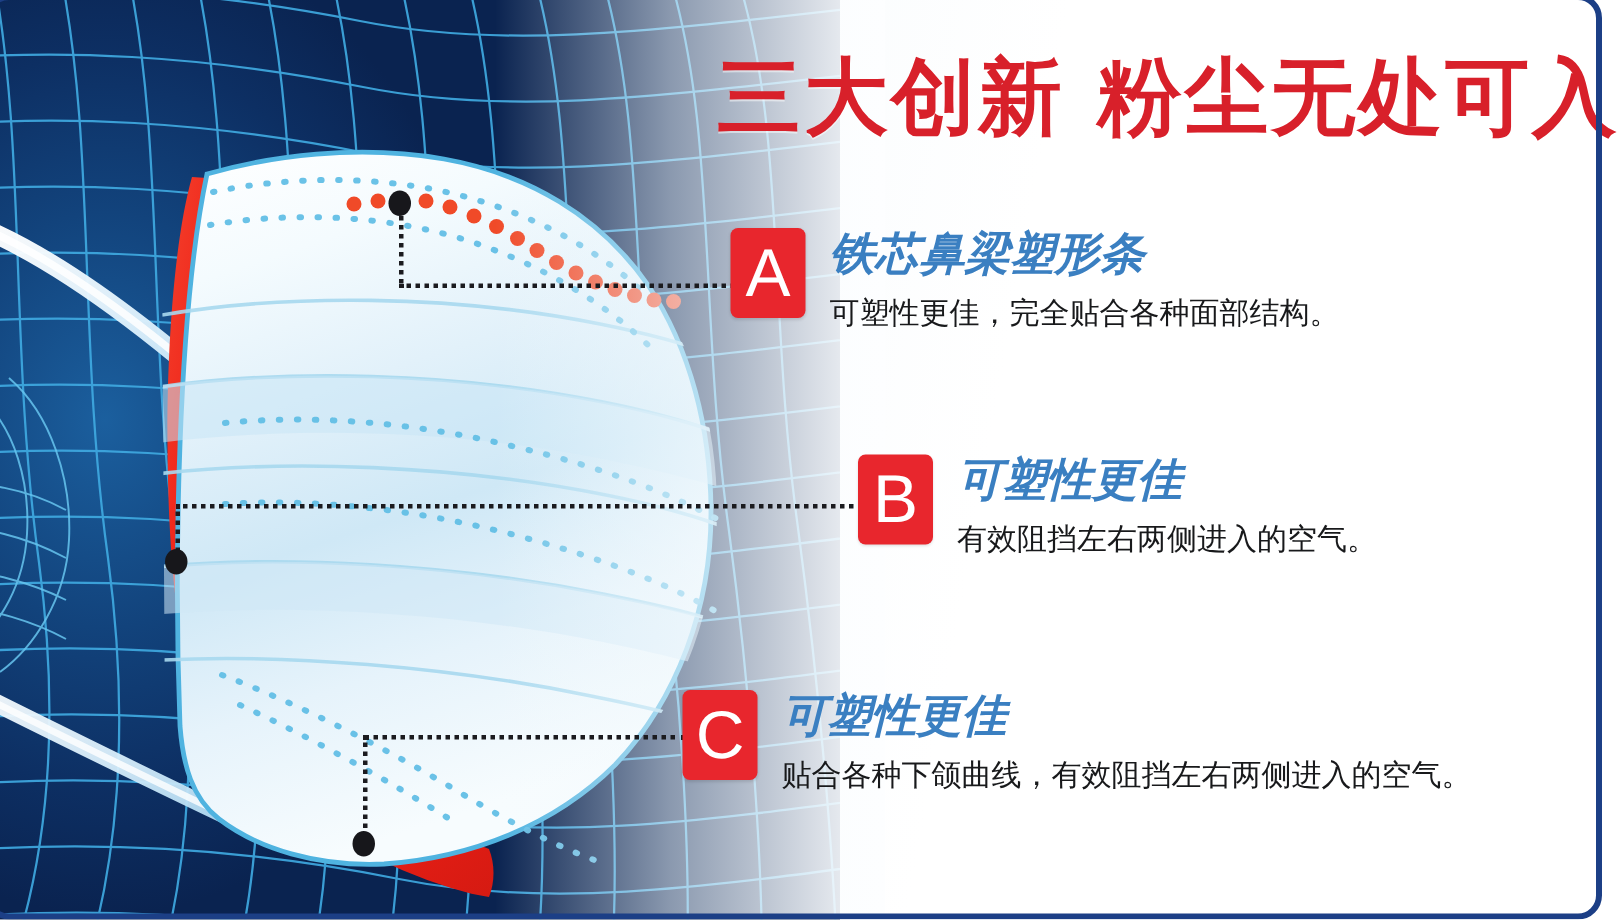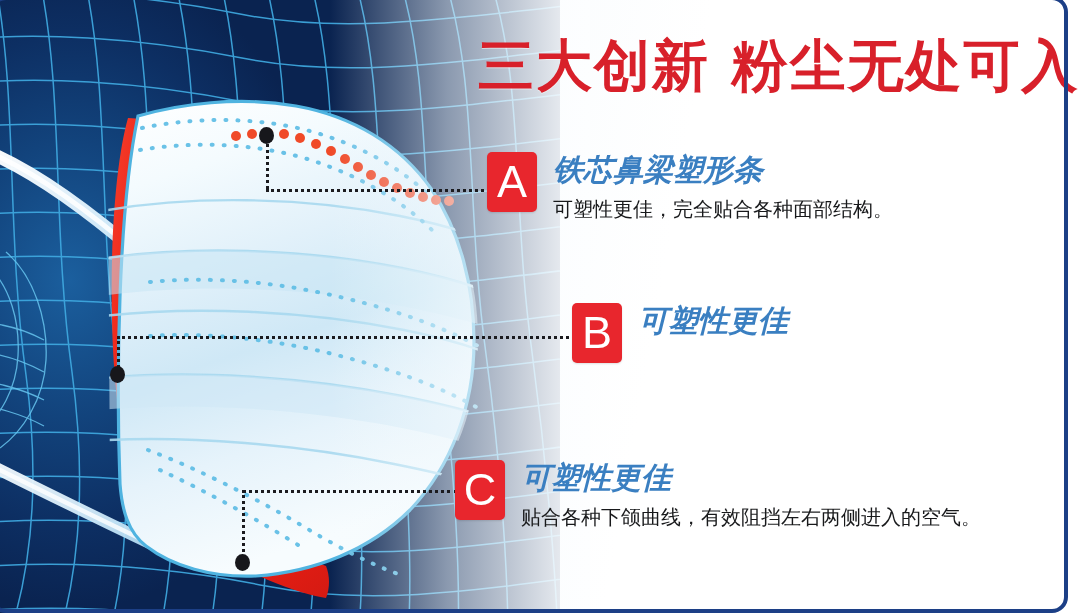--- a/index.html
+++ b/index.html
@@ -257,20 +257,21 @@
     <div class="c-text">
       <div class="c-head">铁芯鼻梁塑形条</div>
       <div class="c-body">可塑性更佳，完全贴合各种面部结构。</div>
     </div>
   </div>
 
   <div class="callout" id="callout-b">
     <div class="badge">B</div>
     <div class="c-text">
       <div class="c-head">可塑性更佳</div>
+      <div class="c-body">有效阻挡左右两侧进入的空气。</div>
     </div>
   </div>
 
   <div class="callout" id="callout-c">
     <div class="badge">C</div>
     <div class="c-text">
       <div class="c-head">可塑性更佳</div>
       <div class="c-body">贴合各种下颌曲线，有效阻挡左右两侧进入的空气。</div>
     </div>
   </div>

